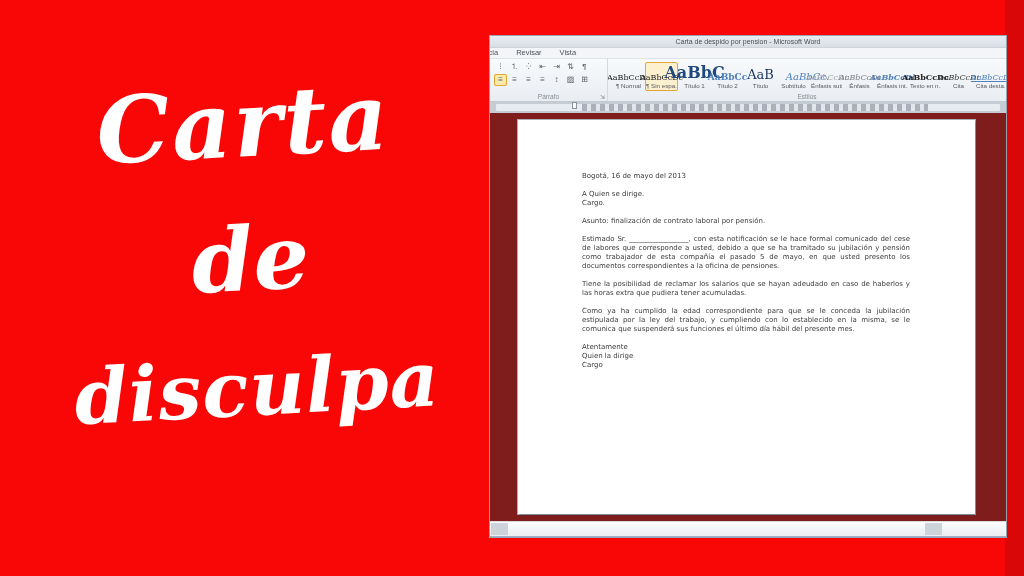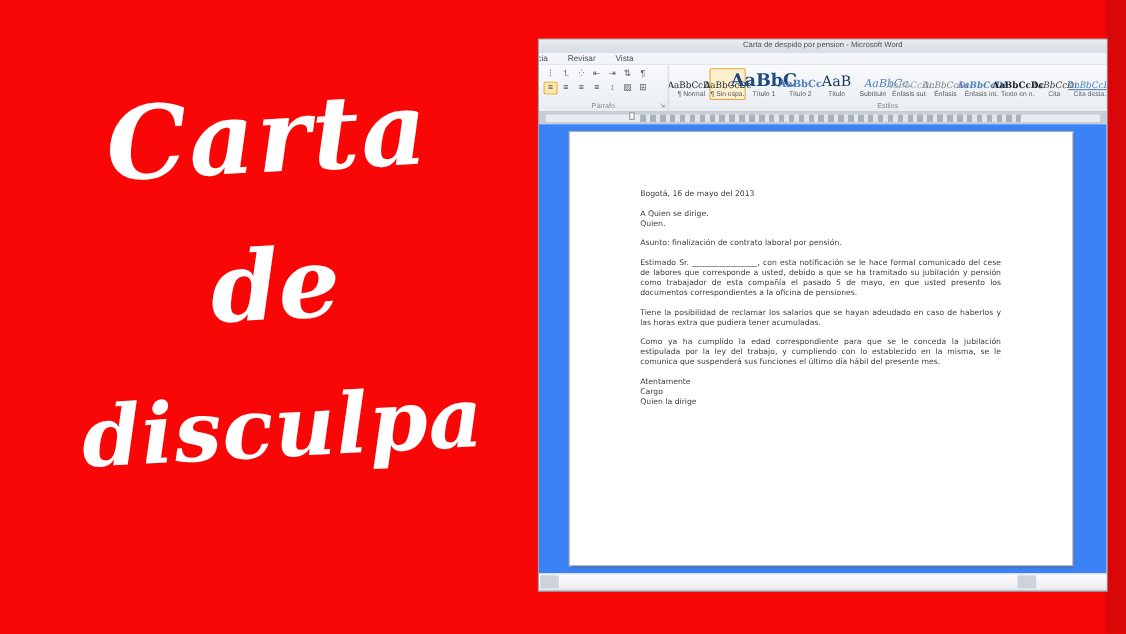--- a/index.html
+++ b/index.html
@@ -66,21 +66,21 @@
   .sgroup .grp-label { bottom:1px; }
 
   
   .ruler { height:11px; background:#c6ccd4; position:relative; padding-top:2px; }
   .ruler .bar { margin:0 6px; height:7px; background:#e8ebef; border-radius:1px; position:relative; overflow:hidden; }
   .ruler .active { position:absolute; left:86px; width:346px; top:0; height:7px;
     background:repeating-linear-gradient(90deg,#aab1ba 0 5px,#e2e6ea 5px 9px); }
   .ruler .indent { position:absolute; left:82px; top:0; width:5px; height:7px; background:#f8fafb; border:0.5px solid #8f959d; }
 
   
-  .docarea { position:relative; height:408px; background:#3b82f6; overflow:hidden; }
+  .docarea { position:relative; height:408px; background:#7f1d1d; overflow:hidden; }
   .page { position:absolute; left:28px; top:7px; width:457px; height:394px; background:#ffffff;
     box-shadow:1px 1px 2px rgba(60,65,75,.55), 0 0 0 1px #b0b6bf; }
   .page-inner { padding:52px 65px 0 64px; font-family:"DejaVu Sans", sans-serif;
     font-size:7px; line-height:9px; color:#3c3c3c; }
   .page-inner p { margin-bottom:9px; }
   .page-inner p.just { text-align:justify; }
   .page-inner p.tight { margin-bottom:0; }
   .page-inner p.sig-start { margin-bottom:0; }
 
   
@@ -197,28 +197,28 @@
       <div class="active"></div>
     </div>
     <div class="indent"></div>
   </div>
 
   <div class="docarea">
     <div class="page">
       <div class="page-inner">
         <p>Bogotá, 16 de mayo del 2013</p>
         <p class="tight">A Quien se dirige.</p>
-        <p>Quien.</p>
+        <p>Cargo.</p>
         <p>Asunto: finalización de contrato laboral por pensión.</p>
         <p class="just">Estimado Sr. _________________, con esta notificación se le hace formal comunicado del cese de labores que corresponde a usted, debido a que se ha tramitado su jubilación y pensión como trabajador de esta compañía el pasado 5 de mayo, en que usted presento los documentos correspondientes a la oficina de pensiones.</p>
         <p class="just">Tiene la posibilidad de reclamar los salarios que se hayan adeudado en caso de haberlos y las horas extra que pudiera tener acumuladas.</p>
         <p class="just">Como ya ha cumplido la edad correspondiente  para que se le conceda la jubilación estipulada por la ley del trabajo, y cumpliendo con lo establecido en la misma, se le comunica que suspenderá sus funciones el  último día hábil del presente mes.</p>
         <p class="sig-start">Atentamente</p>
+        <p class="tight">Quien la dirige</p>
         <p class="tight">Cargo</p>
-        <p class="tight">Quien la dirige</p>
       </div>
     </div>
   </div>
 
   <div class="hscroll">
     <div class="sq l"></div>
     <div class="sq r"></div>
   </div>
   <div class="statusbar"></div>
 </div>

